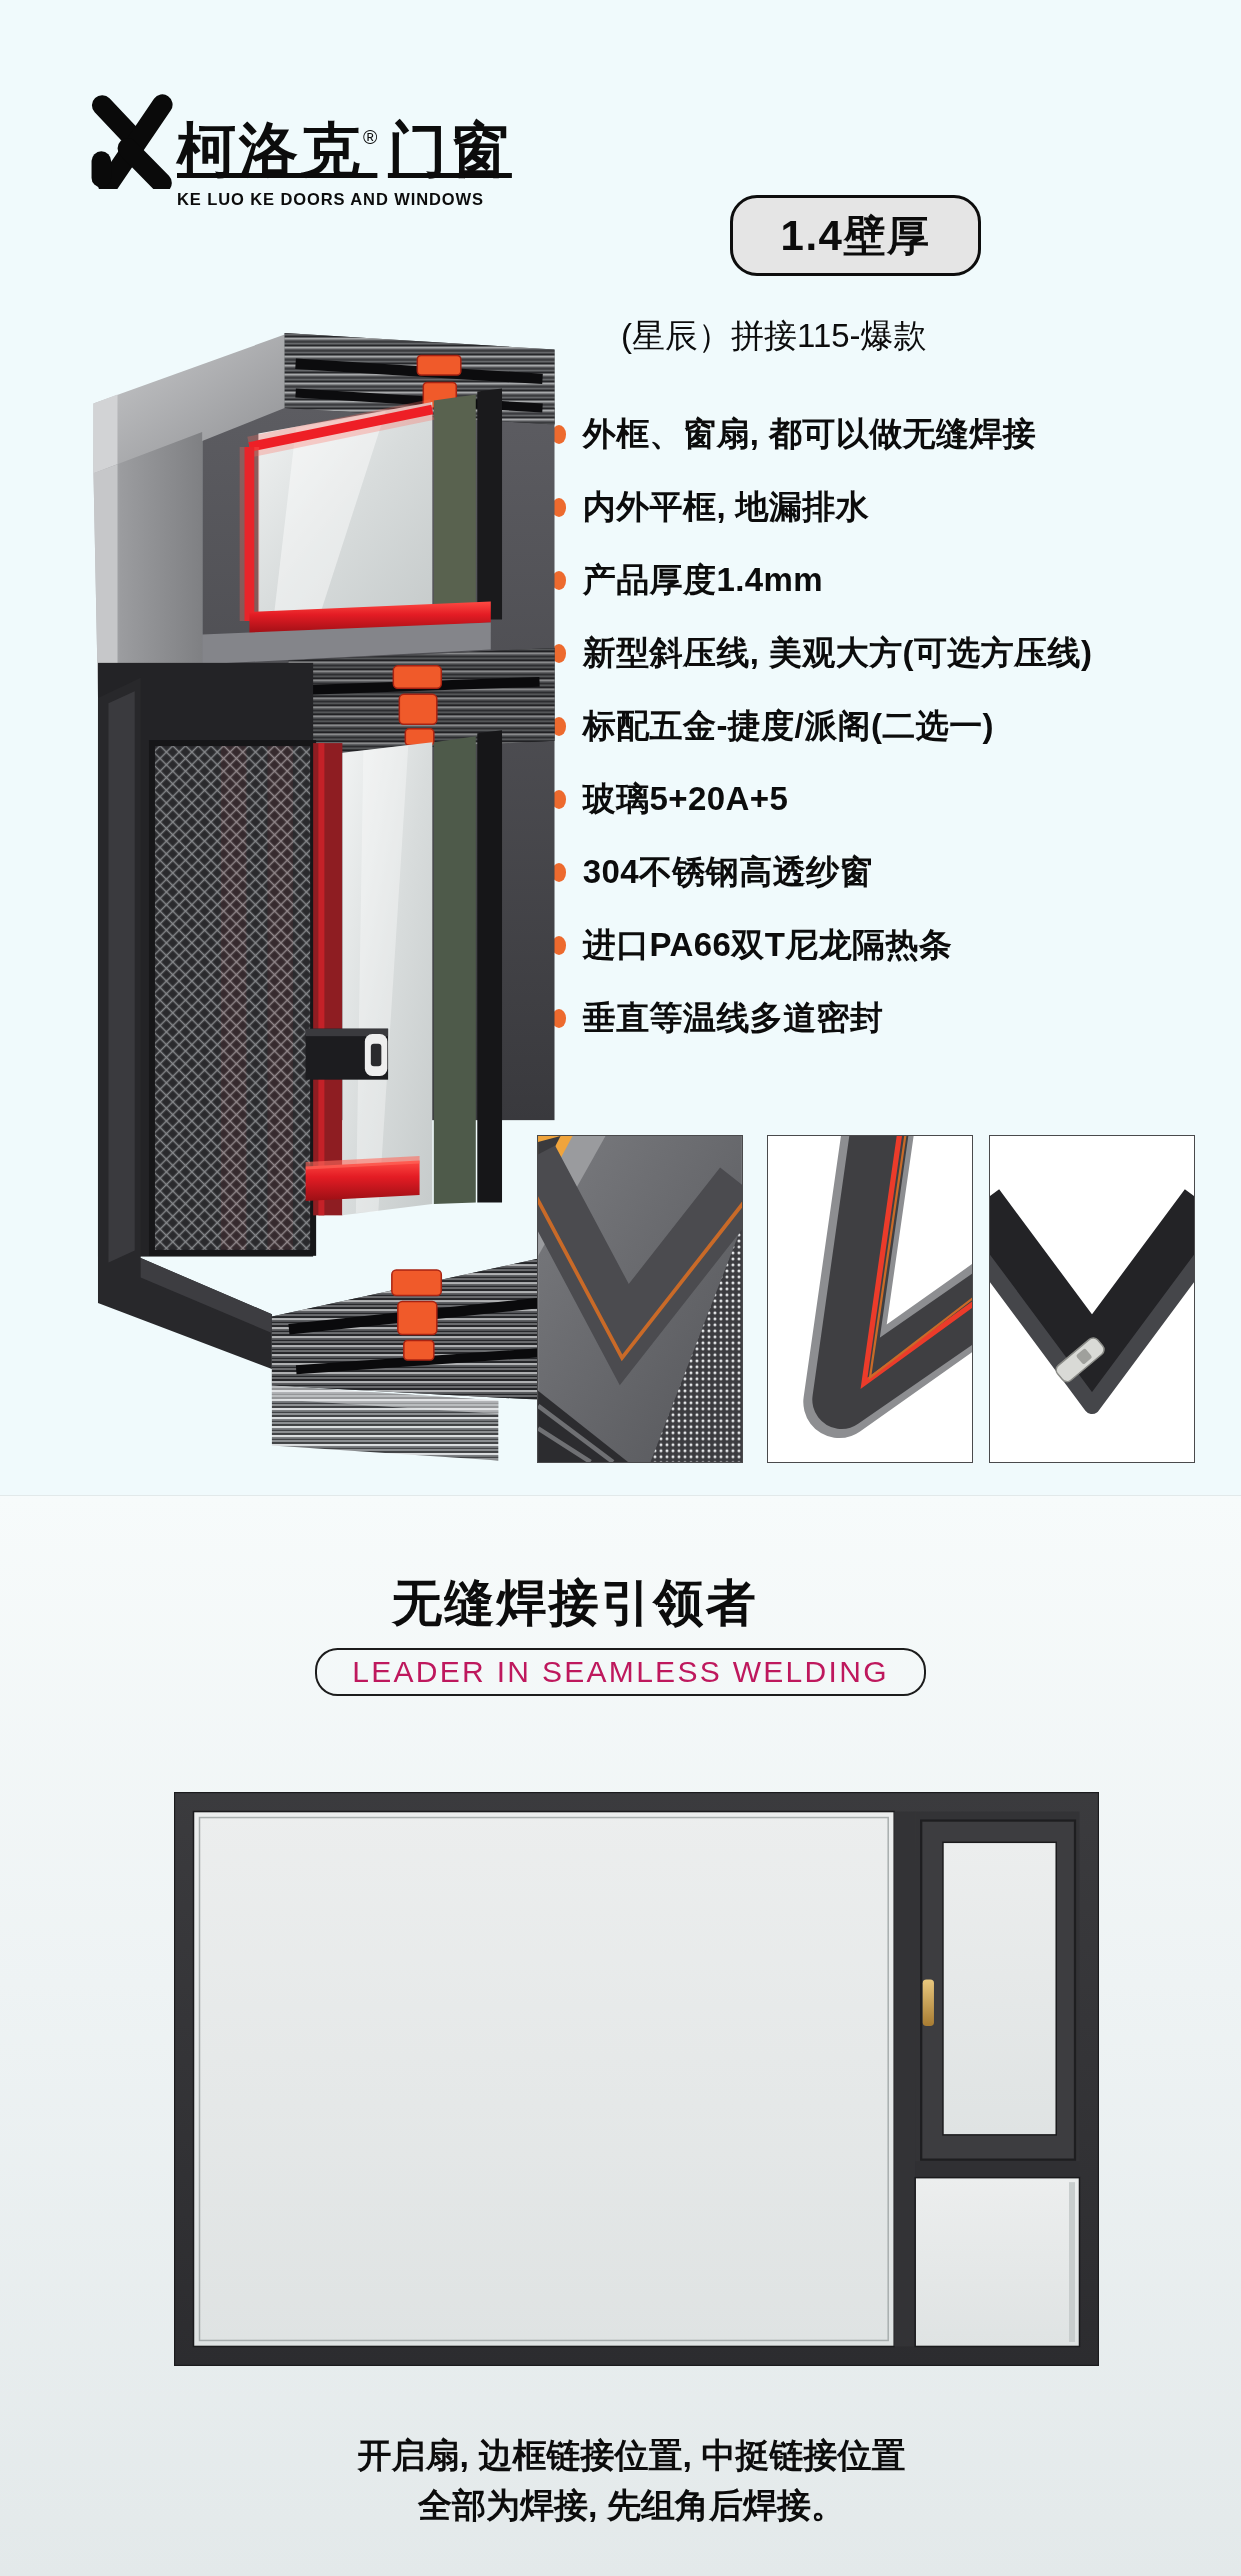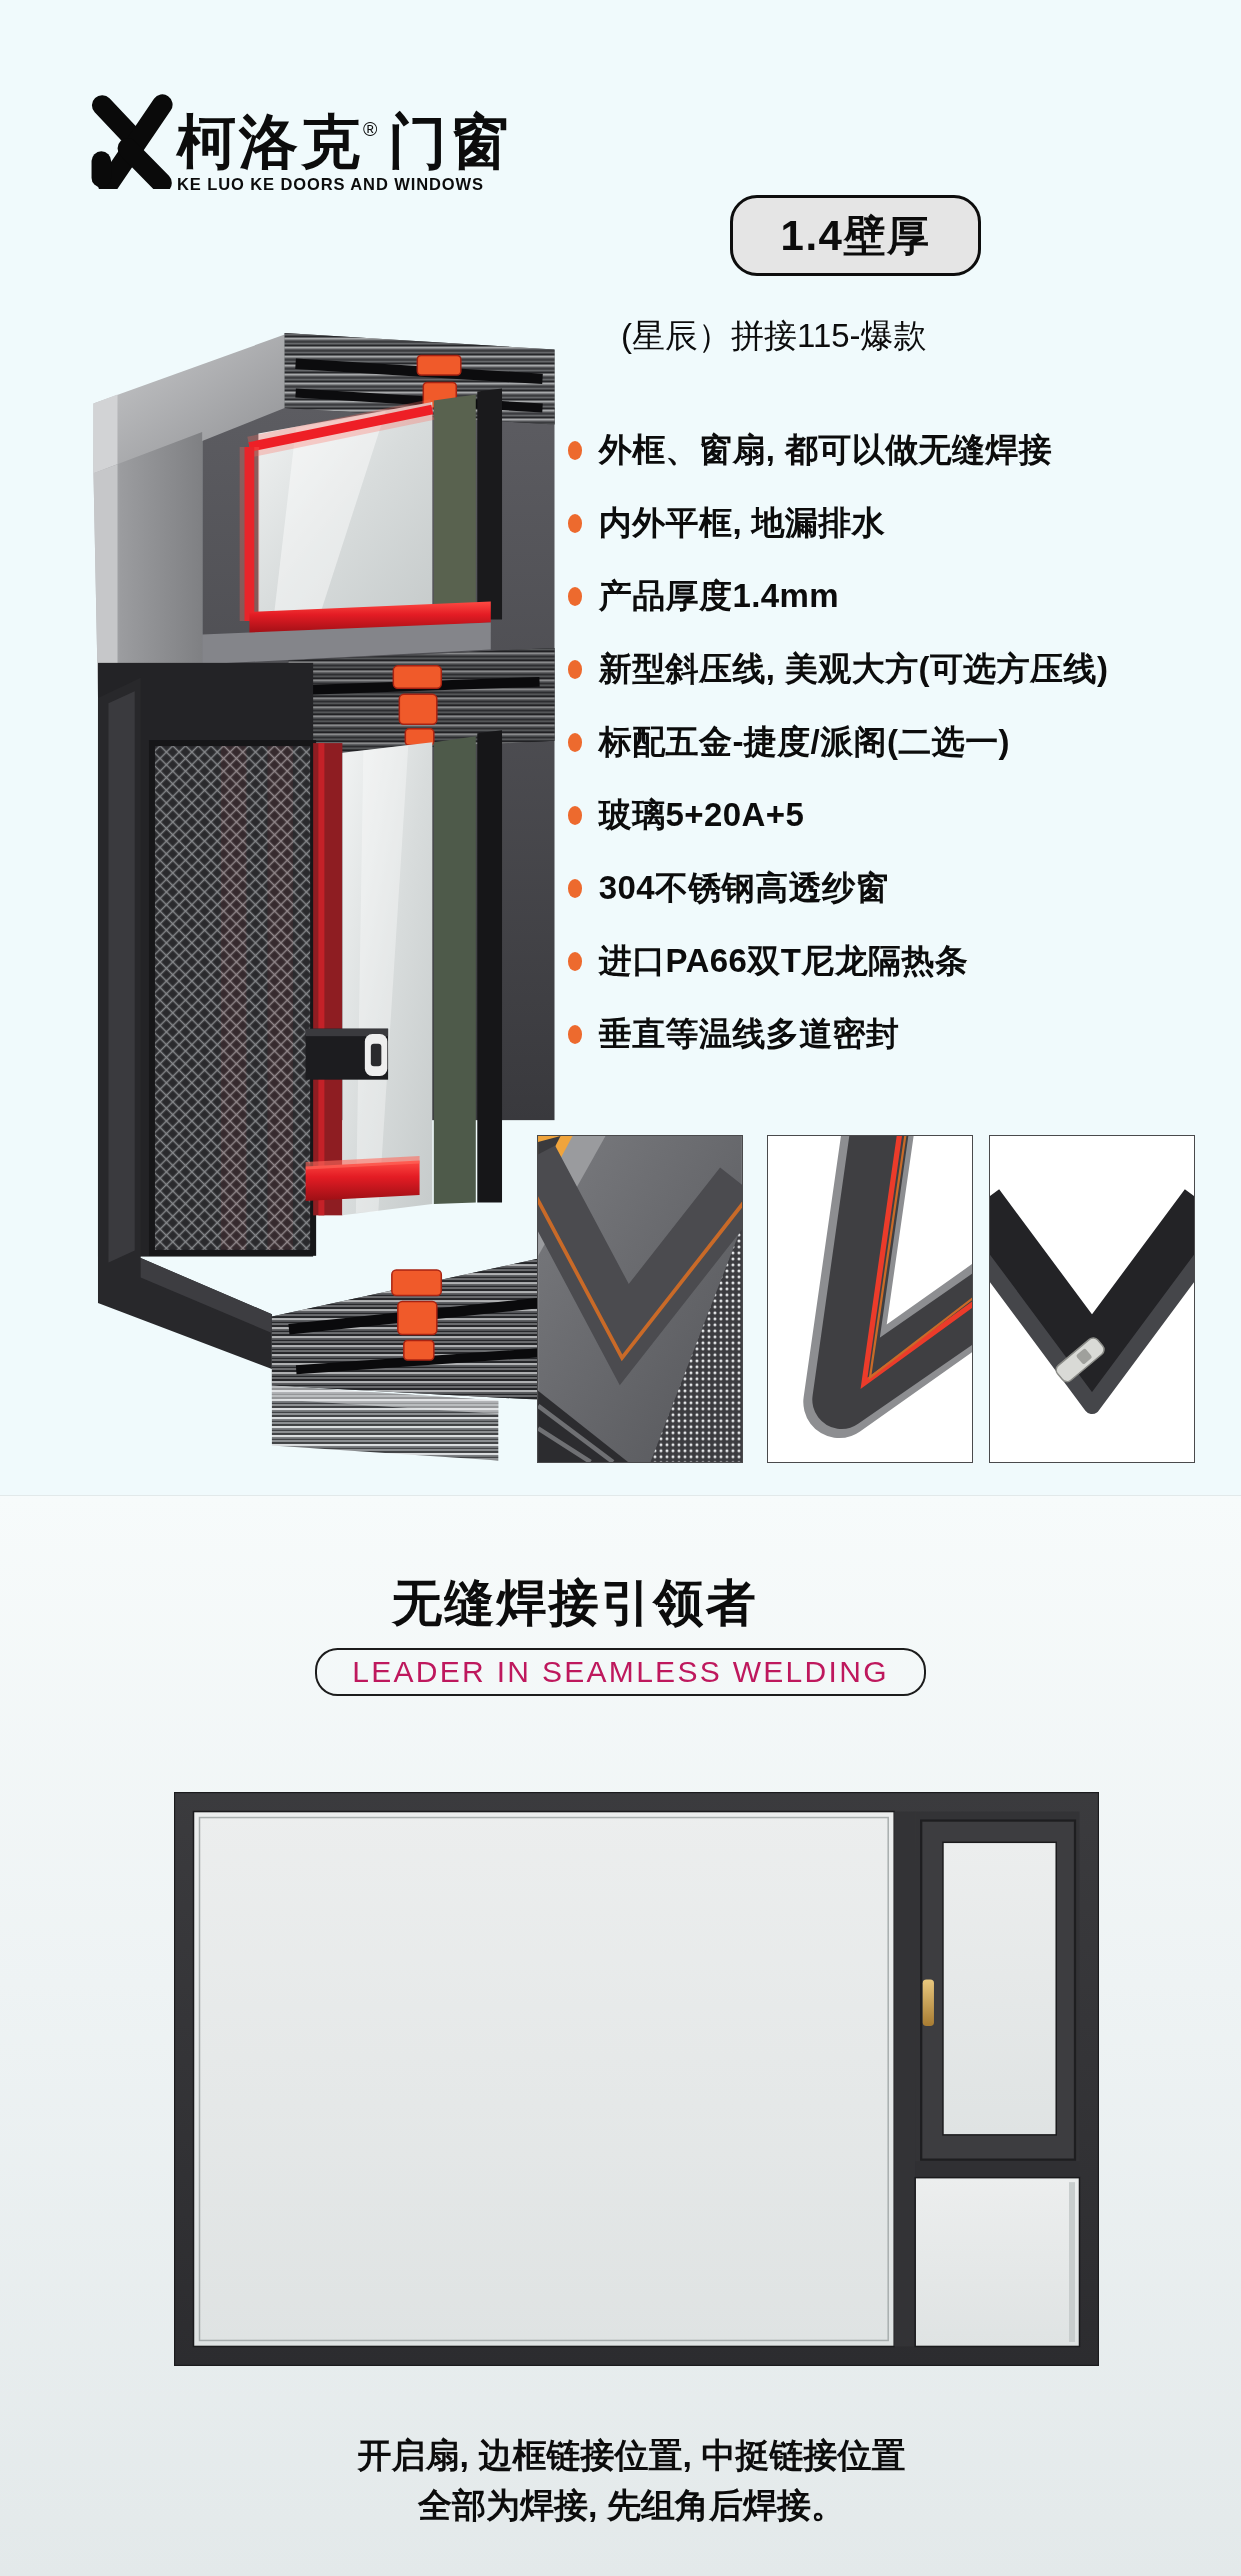--- a/index.html
+++ b/index.html
@@ -4,33 +4,33 @@
 <style>
   html,body{margin:0;padding:0;}
   body{width:1241px;height:2576px;position:relative;background:#f0fafc;
        font-family:"Liberation Sans","DejaVu Sans",sans-serif;color:#0c0c0c;overflow:hidden;}
   .abs{position:absolute;}
 
   
   .logo{left:90px;top:92px;width:420px;height:113px;}
   .logo-mark{position:absolute;left:0;top:1.5px;}
   .logo-text{position:absolute;left:87px;top:0;}
-  .logo-cn{font-size:59px;font-weight:800;letter-spacing:3px;line-height:75px;white-space:nowrap;}
+  .logo-cn{font-size:59px;font-weight:800;letter-spacing:3px;line-height:90px;white-space:nowrap;text-decoration:underline;}
   .logo-reg{font-size:19.5px;font-weight:400;vertical-align:25.5px;letter-spacing:0;}
   .logo-cn2{margin-left:10.5px;}
   .logo-en{font-size:16.5px;font-weight:600;letter-spacing:0.9px;margin-top:-4.5px;white-space:nowrap;}
 
   
   .badge{left:730px;top:195px;width:245px;height:75px;border:3.8px solid #0d0d0d;border-radius:27px;
          background:#e5e5e5;display:flex;align-items:center;justify-content:center;}
   .badge span{font-size:42px;font-weight:800;letter-spacing:1.5px;}
 
   
   .title{left:621px;top:314px;font-size:33px;font-weight:400;letter-spacing:0;white-space:nowrap;}
-  .features{left:552px;top:417px;list-style:none;margin:16px;padding:0;}
+  .features{left:552px;top:417px;list-style:none;margin:0;padding:0;}
   .features li{display:flex;align-items:center;height:35px;margin-bottom:38px;}
   .dot{width:14.3px;height:19px;border-radius:50%;background:#ed6a2e;margin-right:16.5px;flex:0 0 auto;}
   .feat-text{font-size:33px;font-weight:800;white-space:nowrap;letter-spacing:0.4px;}
 
   
   .detail{top:1135px;width:204px;height:326px;border:1.5px solid #4a4a4c;background:#fff;overflow:hidden;}
   .d1{left:537px;} .d2{left:767px;} .d3{left:989px;}
 
   
   .bottom-section{left:0;top:1495px;width:1241px;height:1081px;

